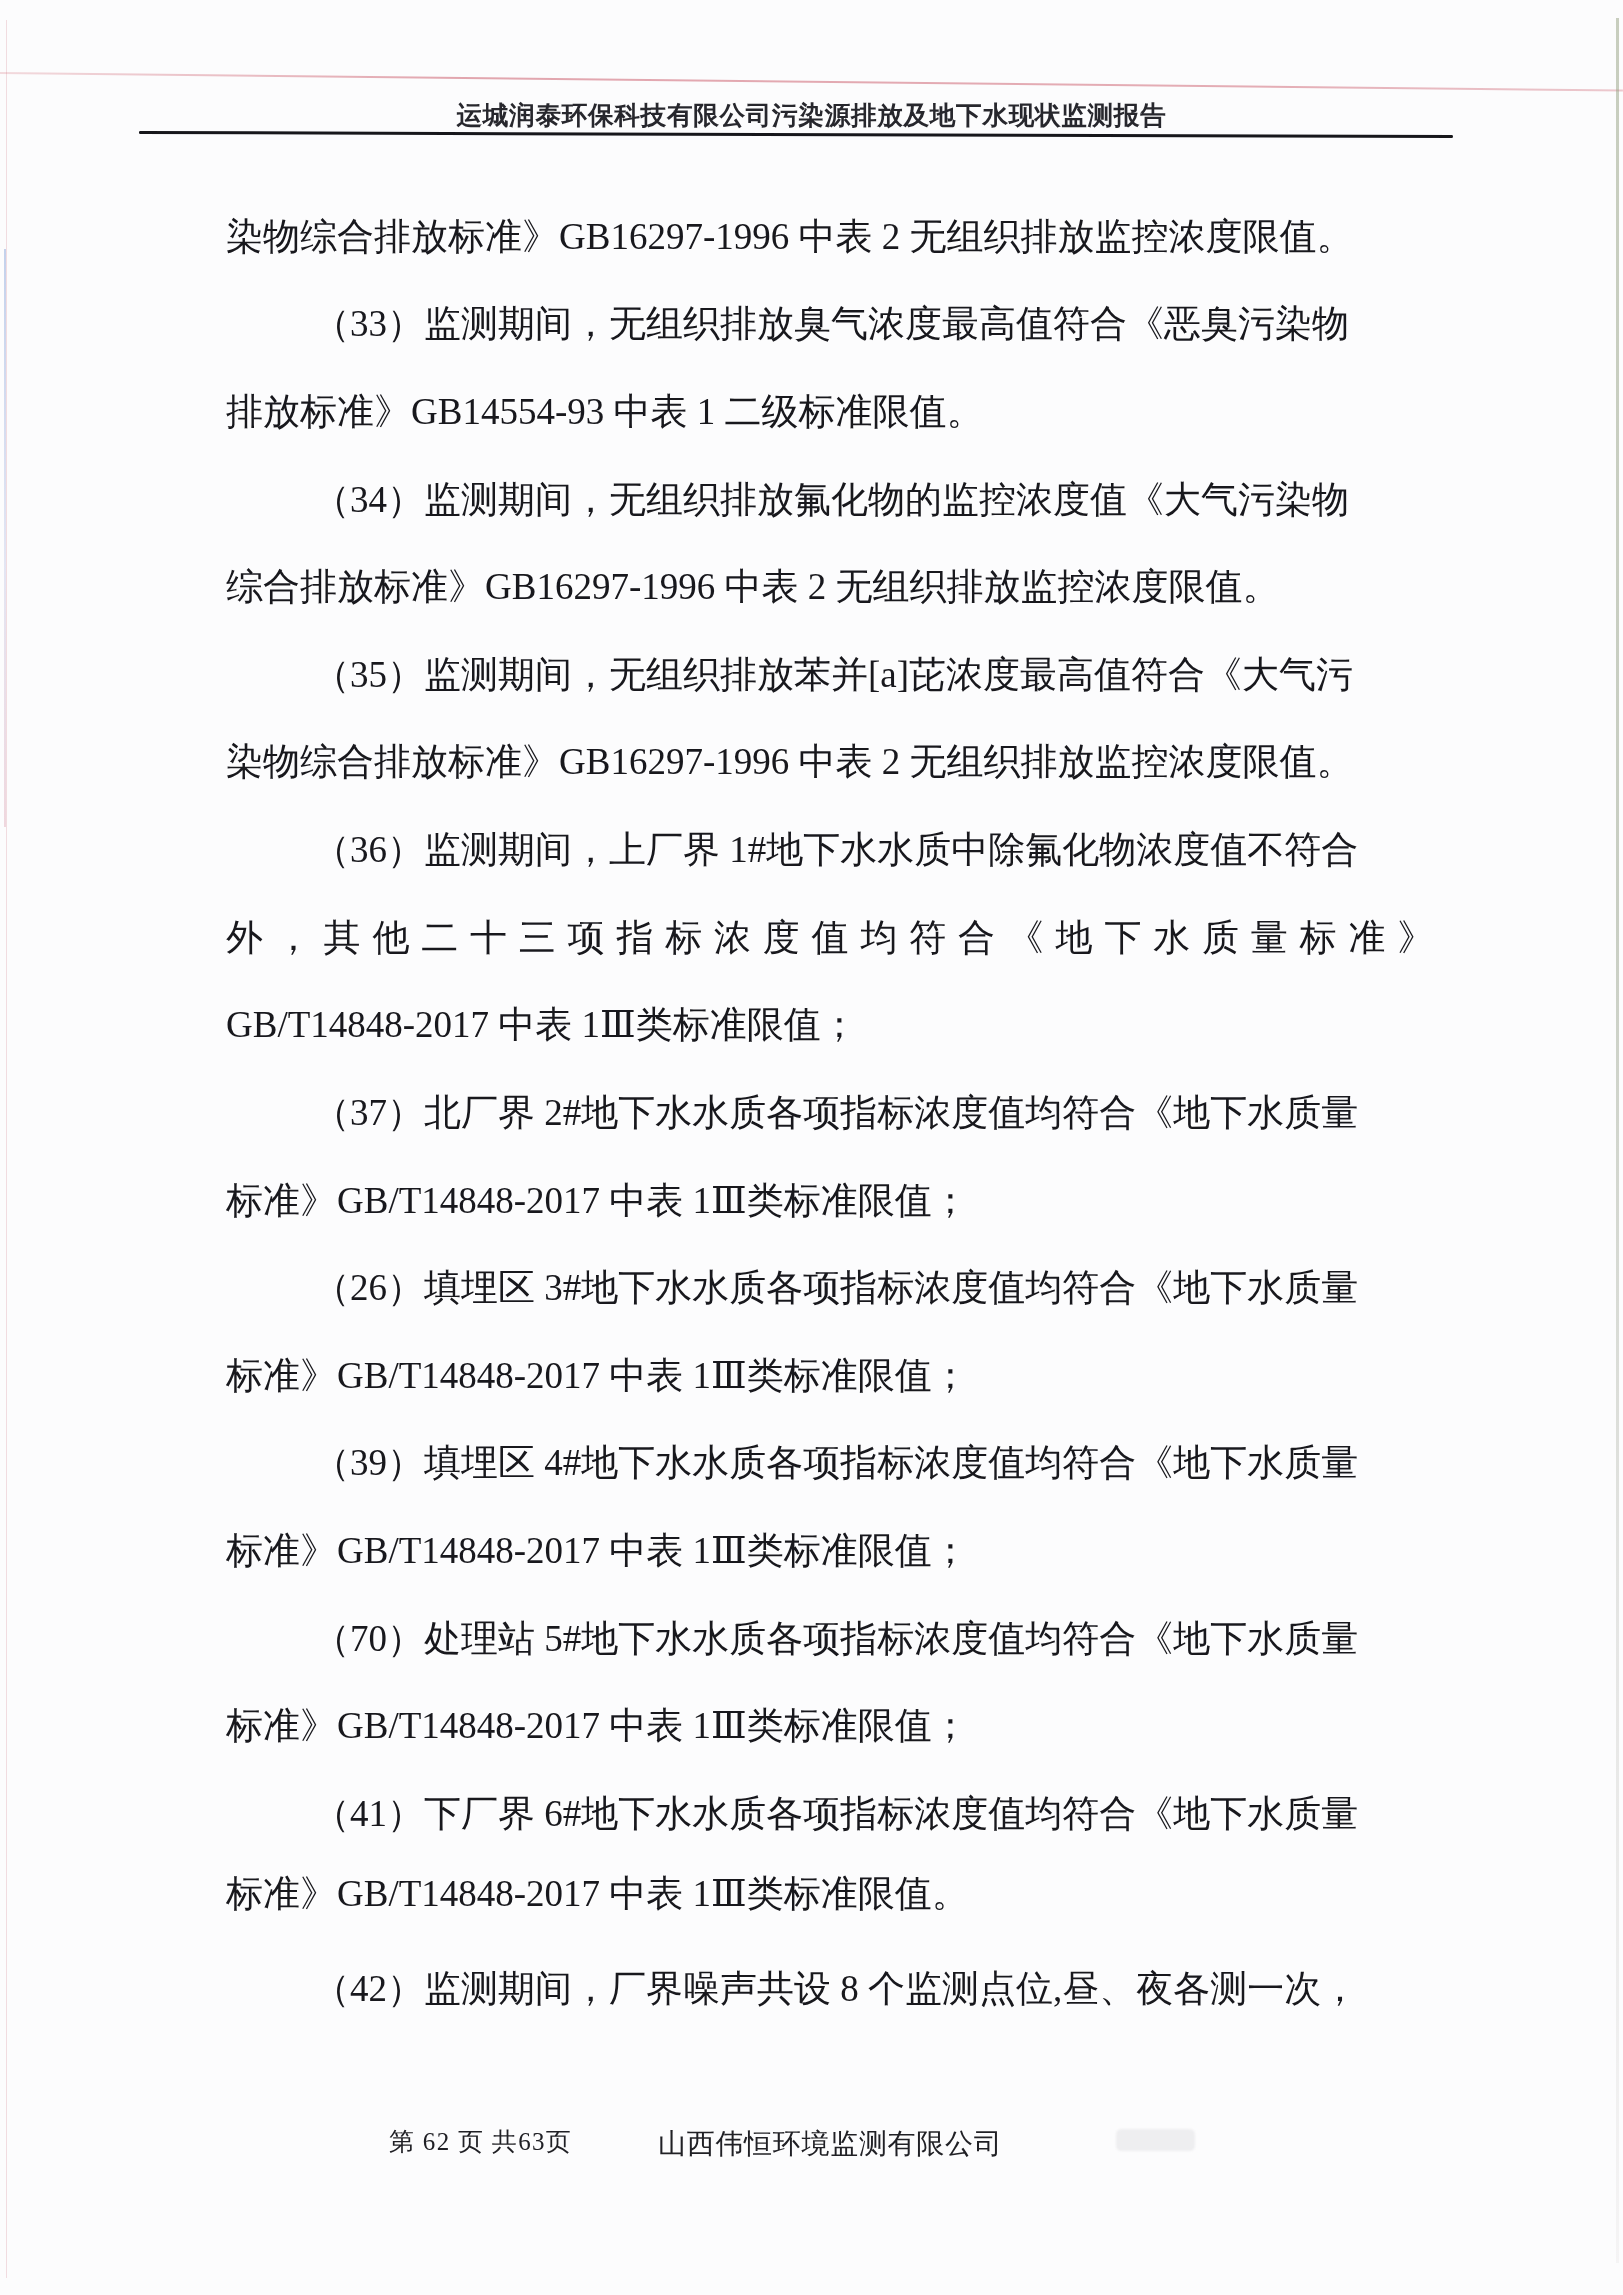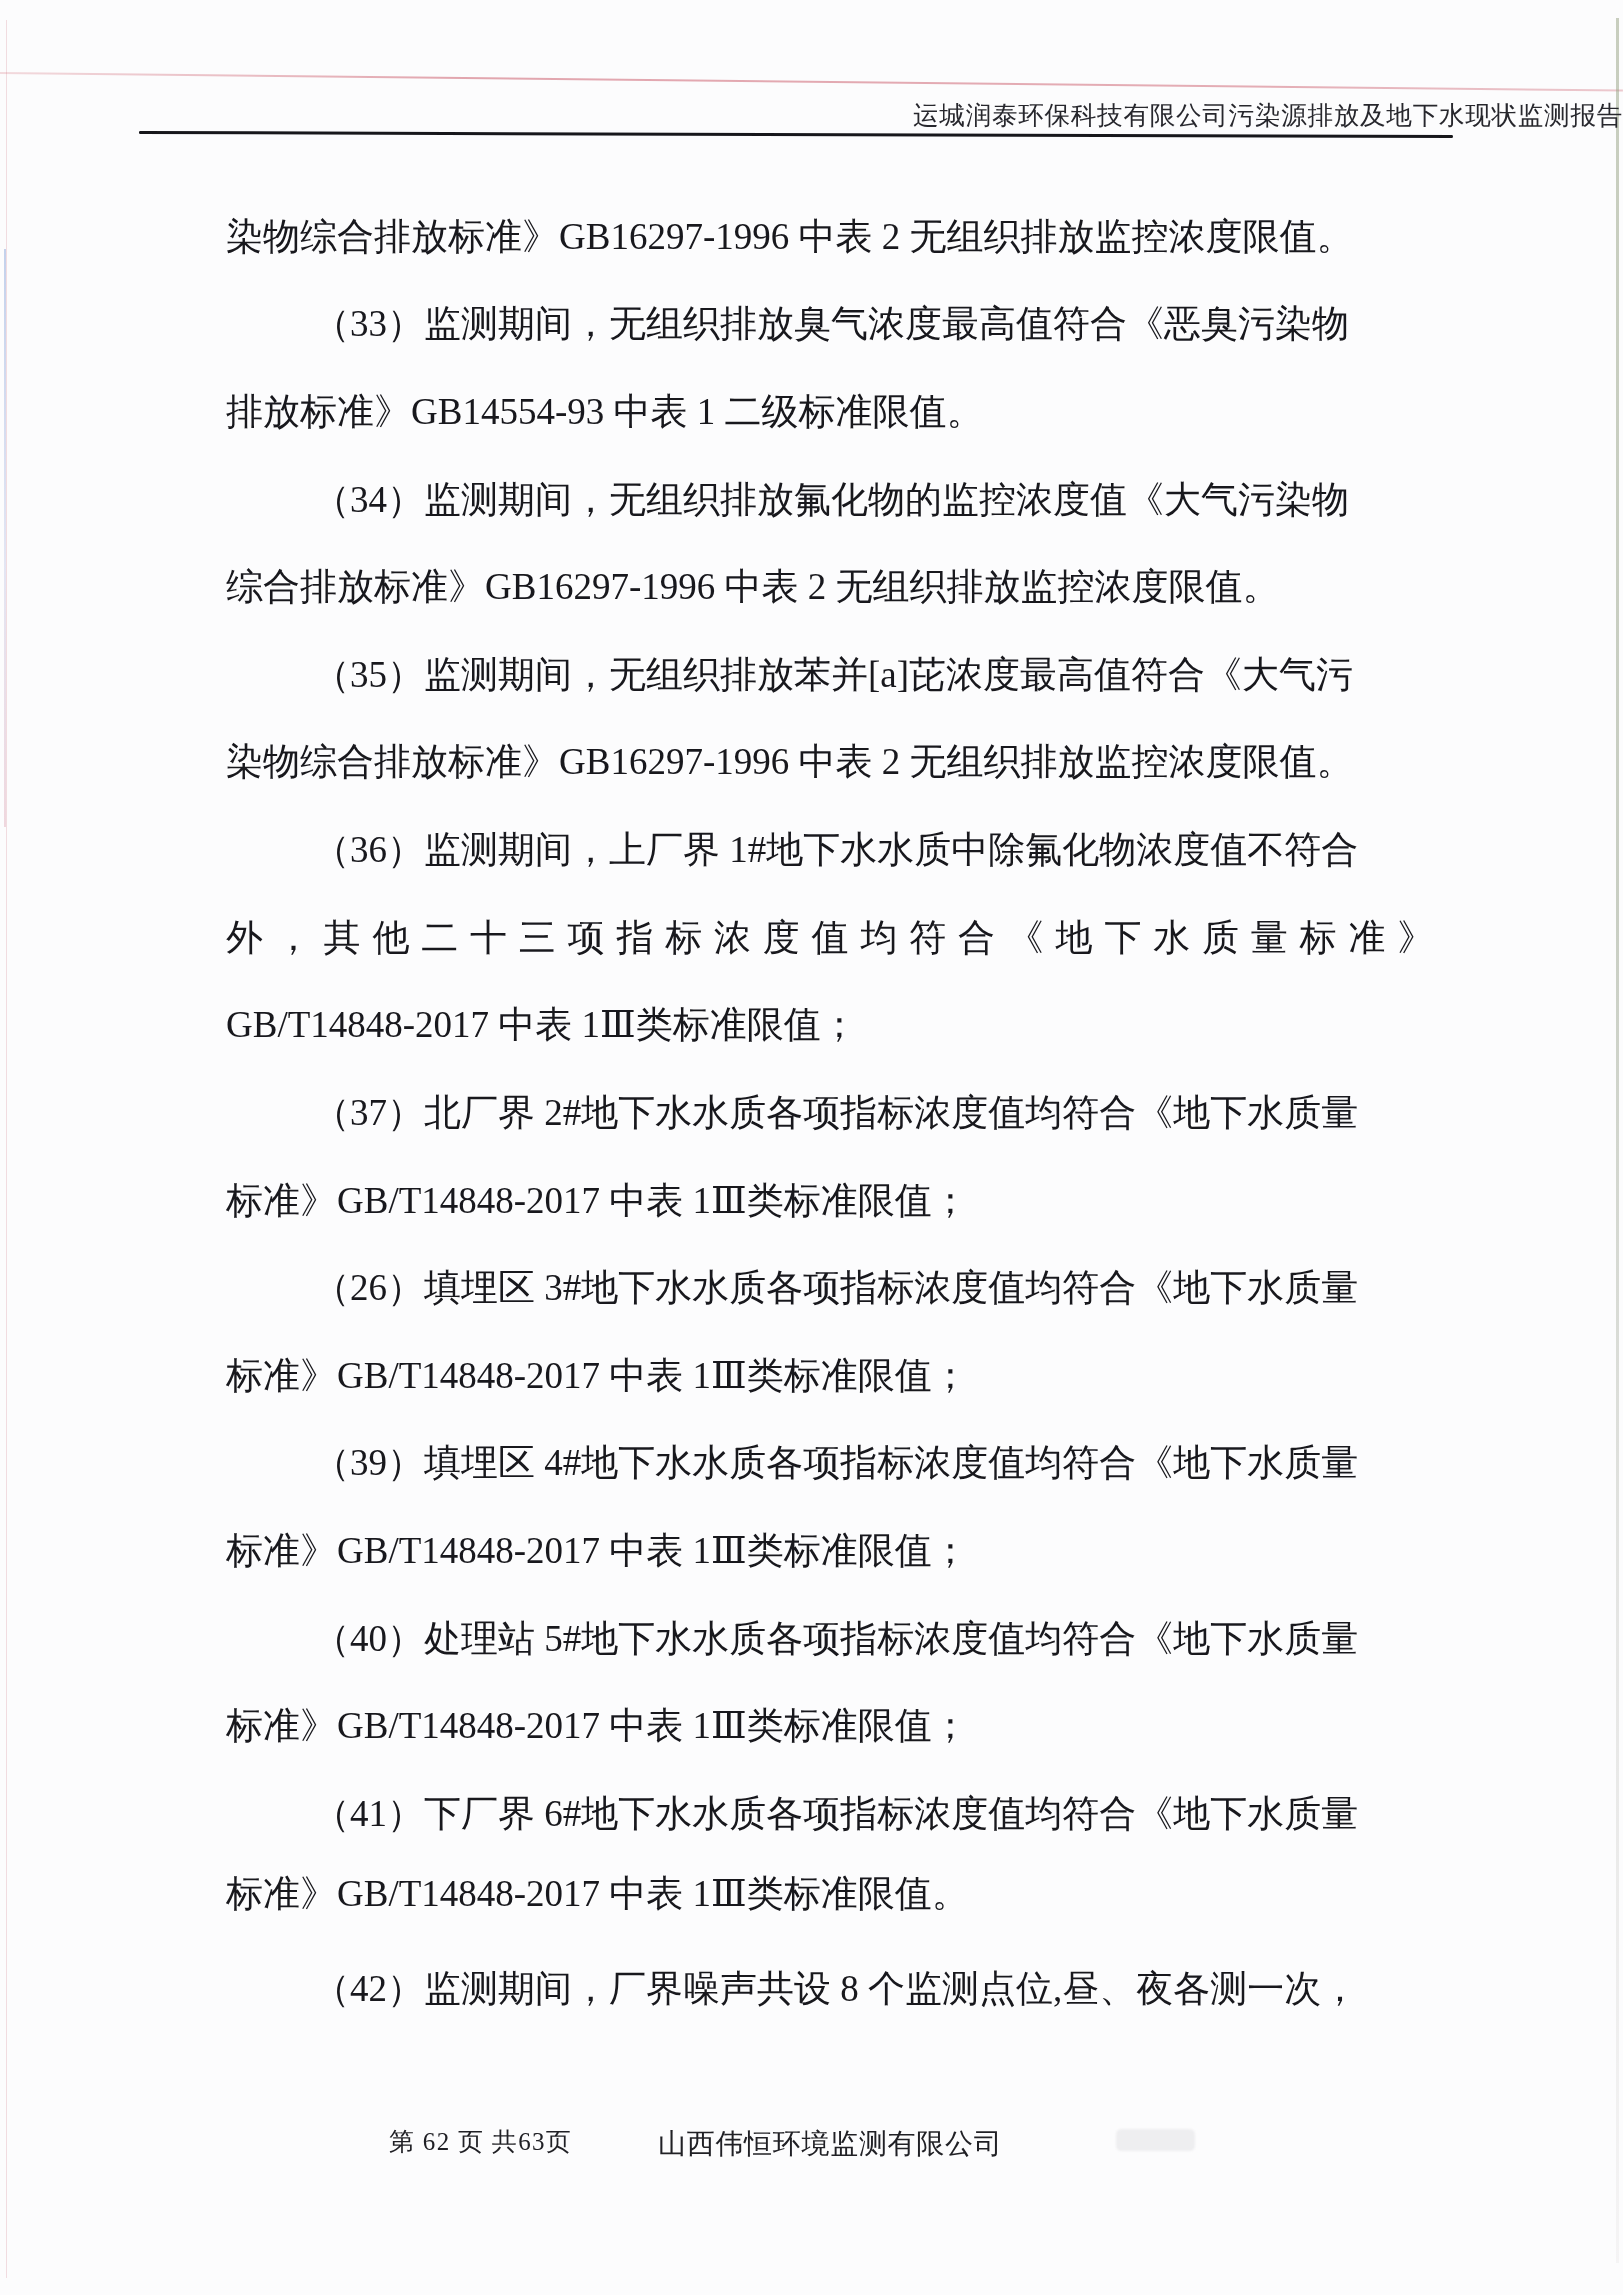--- a/index.html
+++ b/index.html
@@ -8,25 +8,25 @@
     width:1623px;height:2295px;
     margin:0 auto;
     background:#fcfcfd;
     overflow:hidden;
     font-family:"Liberation Serif","DejaVu Serif",serif;
     color:#1b1b20;
   }
   
   .header-title{
     position:absolute;left:0;right:0;top:98px;
-    text-align:right;
+    text-align:center;
     font-size:25.6px;
     letter-spacing:0.7px;
     color:#27272d;
-    font-weight:normal;
+    font-weight:bold;
     white-space:nowrap;
   }
   .header-rule{
     position:absolute;left:139px;top:131px;
     width:1314px;height:3.3px;
     background:#17171b;
     transform:rotate(0.18deg);
     transform-origin:left top;
     border-radius:1.3px;
   }
@@ -105,21 +105,21 @@
       <div class="line" style="top: 742px;">染物综合排放标准》GB16297-1996 中表 2 无组织排放监控浓度限值。</div>
       <div class="line indent" style="top: 830px;">（36）监测期间，上厂界 1#地下水水质中除氟化物浓度值不符合</div>
       <div class="line wide" style="top: 918px;">外，其他二十三项指标浓度值均符合《地下水质量标准》</div>
       <div class="line" style="top: 1005px; text-align: right;">GB/T14848-2017 中表 1Ⅲ类标准限值；</div>
       <div class="line indent" style="top: 1093px;">（37）北厂界 2#地下水水质各项指标浓度值均符合《地下水质量</div>
       <div class="line" style="top: 1181px;">标准》GB/T14848-2017 中表 1Ⅲ类标准限值；</div>
       <div class="line indent" style="top: 1268px;">（26）填埋区 3#地下水水质各项指标浓度值均符合《地下水质量</div>
       <div class="line" style="top: 1356px;">标准》GB/T14848-2017 中表 1Ⅲ类标准限值；</div>
       <div class="line indent" style="top: 1443px;">（39）填埋区 4#地下水水质各项指标浓度值均符合《地下水质量</div>
       <div class="line" style="top: 1531px;">标准》GB/T14848-2017 中表 1Ⅲ类标准限值；</div>
-      <div class="line indent" style="top: 1619px;">（40）处理站 5#地下水水质各项指标浓度值均符合《地下水质量</div>
+      <div class="line indent" style="top: 1619px;">（70）处理站 5#地下水水质各项指标浓度值均符合《地下水质量</div>
       <div class="line" style="top: 1706px;">标准》GB/T14848-2017 中表 1Ⅲ类标准限值；</div>
       <div class="line indent" style="top: 1794px;">（41）下厂界 6#地下水水质各项指标浓度值均符合《地下水质量</div>
       <div class="line" style="top: 1874px;">标准》GB/T14848-2017 中表 1Ⅲ类标准限值。</div>
       <div class="line indent" style="top: 1969px;">（42）监测期间，厂界噪声共设 8 个监测点位,昼、夜各测一次，</div>
     </div>
 
   <div class="footer-pageinfo">第 62 页 共63页</div>
   <div class="footer-company">山西伟恒环境监测有限公司</div>
 
 </div>

